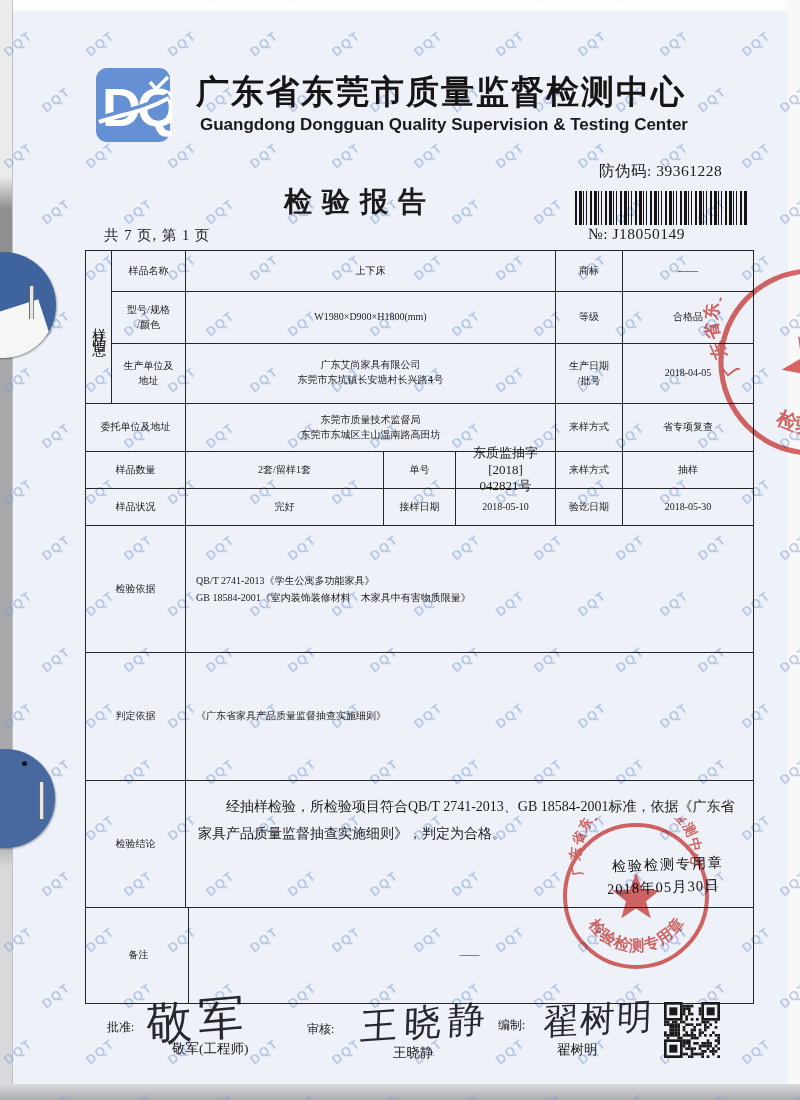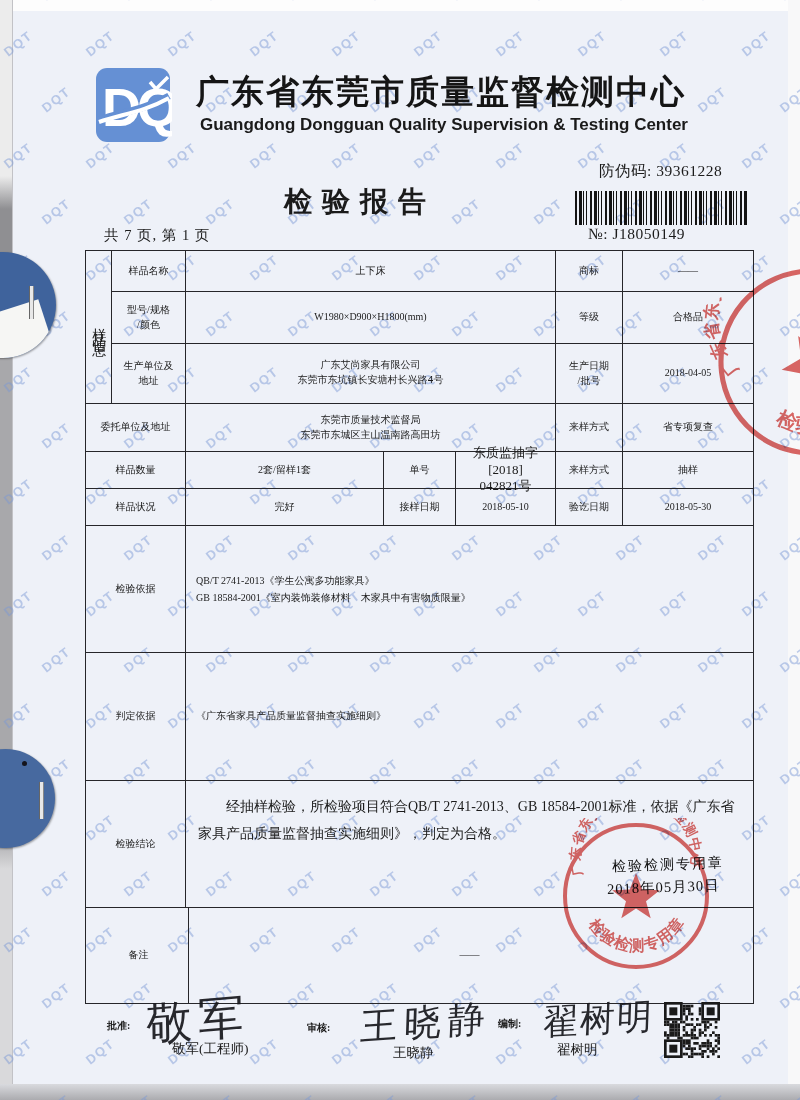--- a/index.html
+++ b/index.html
@@ -51,21 +51,21 @@
   .small{font-size:13px;line-height:1.3;}
   .concl{align-items:flex-start;text-align:left;justify-content:flex-start;
          padding:12px 16px 0 12px;text-indent:2em;font-size:14px;line-height:1.95;}
   
   .stamp{position:absolute;z-index:3;mix-blend-mode:multiply;opacity:.88;}
   #stamp2{transform:rotate(-28deg);}
   .seal-print{position:absolute;z-index:2;color:#111;transform:rotate(-2deg);}
   #seal-print1{left:612px;top:856px;font-size:14px;letter-spacing:2px;}
   #seal-print2{left:607px;top:878px;font-size:14.5px;letter-spacing:1px;}
   
-  .sig-label{position:absolute;font-size:10px;z-index:2;font-weight:bold;}
+  .sig-label{position:absolute;font-size:12px;z-index:2;}
   .sig{position:absolute;z-index:2;color:#17171c;font-weight:500;opacity:.92;}
   #sig1{left:146px;top:990px;font-size:46px;letter-spacing:6px;transform:rotate(-5deg) skewX(-4deg);}
   #sig2{left:360px;top:998px;font-size:37px;letter-spacing:7px;transform:rotate(-4deg) skewX(-6deg);}
   #sig3{left:543px;top:996px;font-size:35px;letter-spacing:2px;transform:rotate(-3deg) skewX(-5deg);}
   .sig-name{position:absolute;font-size:13.5px;z-index:2;}
   #qr{position:absolute;left:664px;top:1002px;width:56px;height:56px;z-index:2;}
 </style>
 </head>
 <body>
 

